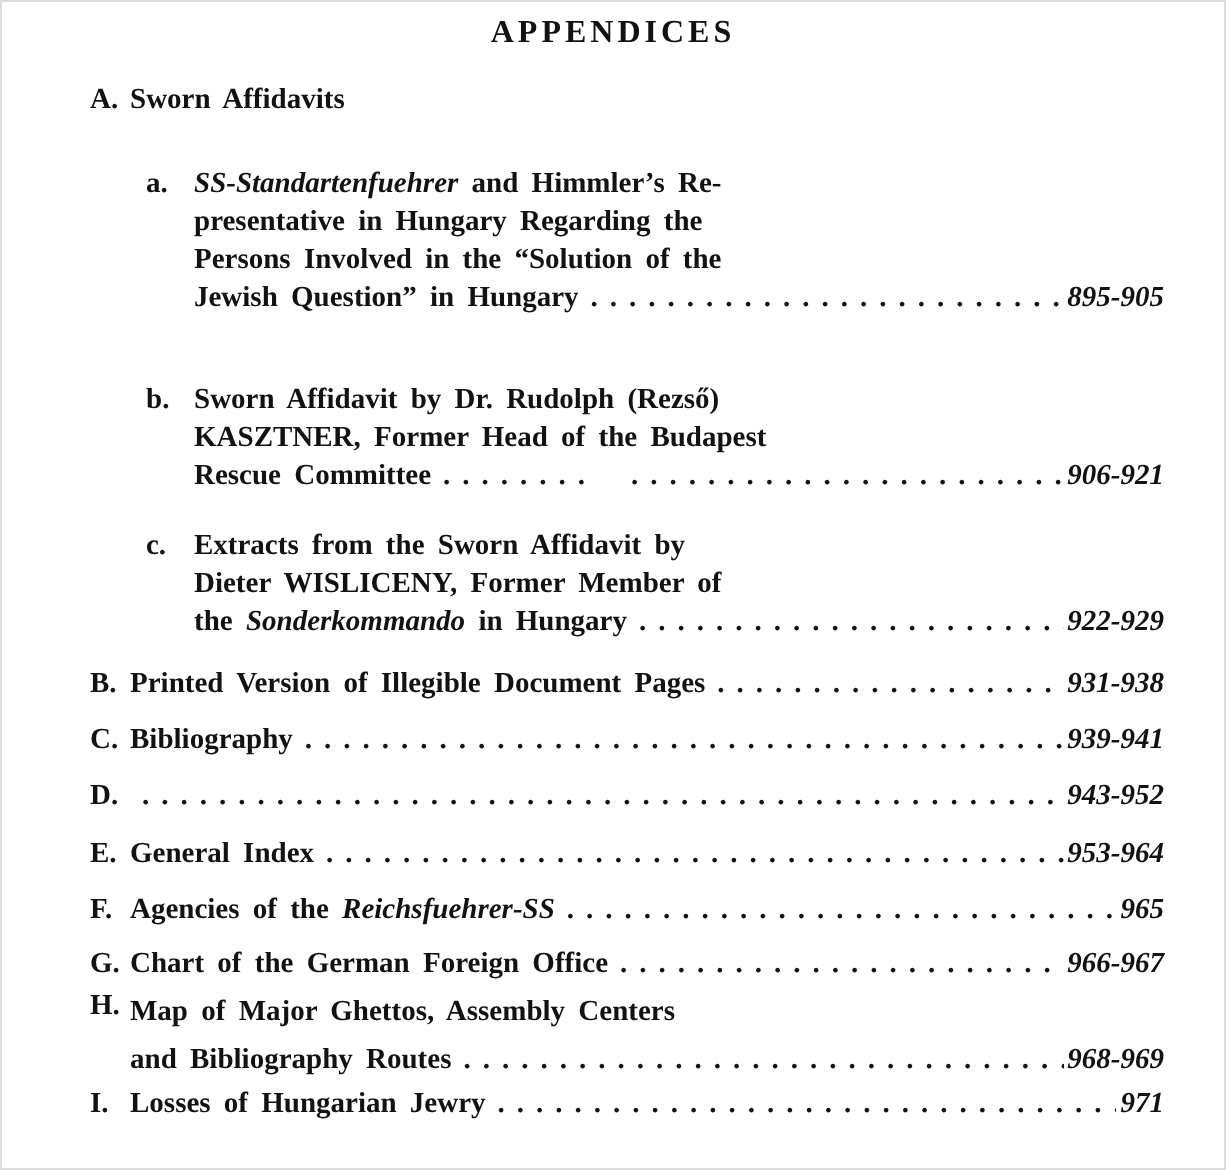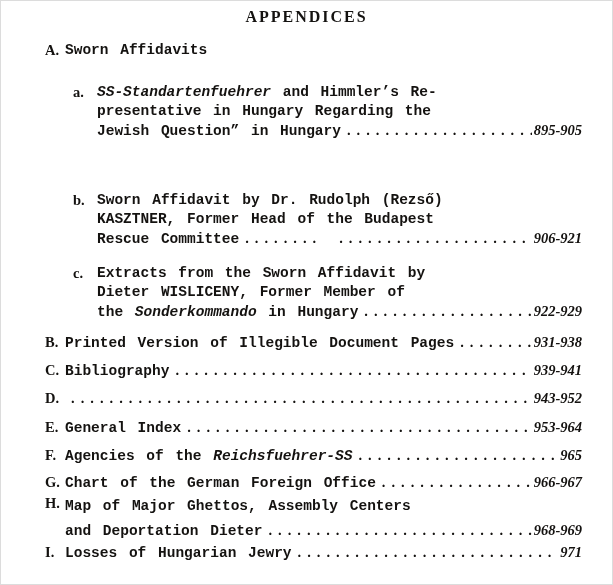--- a/index.html
+++ b/index.html
@@ -38,21 +38,21 @@
   .level0 .marker { left: 0; }
   .level1 .marker { left: 28px; }
   .level0 .entry-body { margin-left: 20px; }
   .level1 .entry-body { margin-left: 52px; }
   .line {
     display: flex;
     align-items: baseline;
     line-height: 19px;
     white-space: nowrap;
   }
-  .txt { flex: 0 0 auto; font-family: Liberation Mono, monospace; }
+  .txt { flex: 0 0 auto; }
   .txt i { font-style: italic; }
   .dots, .dots2 {
     flex: 1 1 auto;
     min-width: 0;
     overflow: hidden;
     white-space: nowrap;
     letter-spacing: 6px;
     margin-left: 6px;
     margin-right: 2px;
   }
@@ -84,20 +84,23 @@
       <div class="entry level1" style="top: 83px;">
         <span class="marker">a.</span>
         <div class="entry-body">
           <div class="line">
             <span class="txt"><i>SS-Standartenfuehrer</i><span> and Himmler’s Re-</span></span>
           </div>
           <div class="line">
             <span class="txt"><span>presentative in Hungary Regarding the</span></span>
           </div>
           <div class="line">
+            <span class="txt"><span>Persons Involved in the “Solution of the</span></span>
+          </div>
+          <div class="line">
             <span class="txt"><span>Jewish Question” in Hungary</span></span>
             <span class="dots dotfill">........................................................................................................................</span>
             <span class="pages">895-905</span>
           </div>
         </div>
       </div>
       <div class="entry level1" style="top: 191px;">
         <span class="marker">b.</span>
         <div class="entry-body">
           <div class="line">
@@ -190,21 +193,21 @@
           </div>
         </div>
       </div>
       <div class="entry level0" style="top: 494px;">
         <span class="marker">H.</span>
         <div class="entry-body">
           <div class="line" style="line-height: 24px;">
             <span class="txt"><span>Map of Major Ghettos, Assembly Centers</span></span>
           </div>
           <div class="line" style="line-height: 24px;">
-            <span class="txt"><span>and Deportation Dieter</span></span>
+            <span class="txt"><span>and Bibliography Routes</span></span>
             <span class="dots dotfill">........................................................................................................................</span>
             <span class="pages">968-969</span>
           </div>
         </div>
       </div>
       <div class="entry level0" style="top: 543px;">
         <span class="marker">I.</span>
         <div class="entry-body">
           <div class="line">
             <span class="txt"><span>Losses of Hungarian Jewry</span></span>

